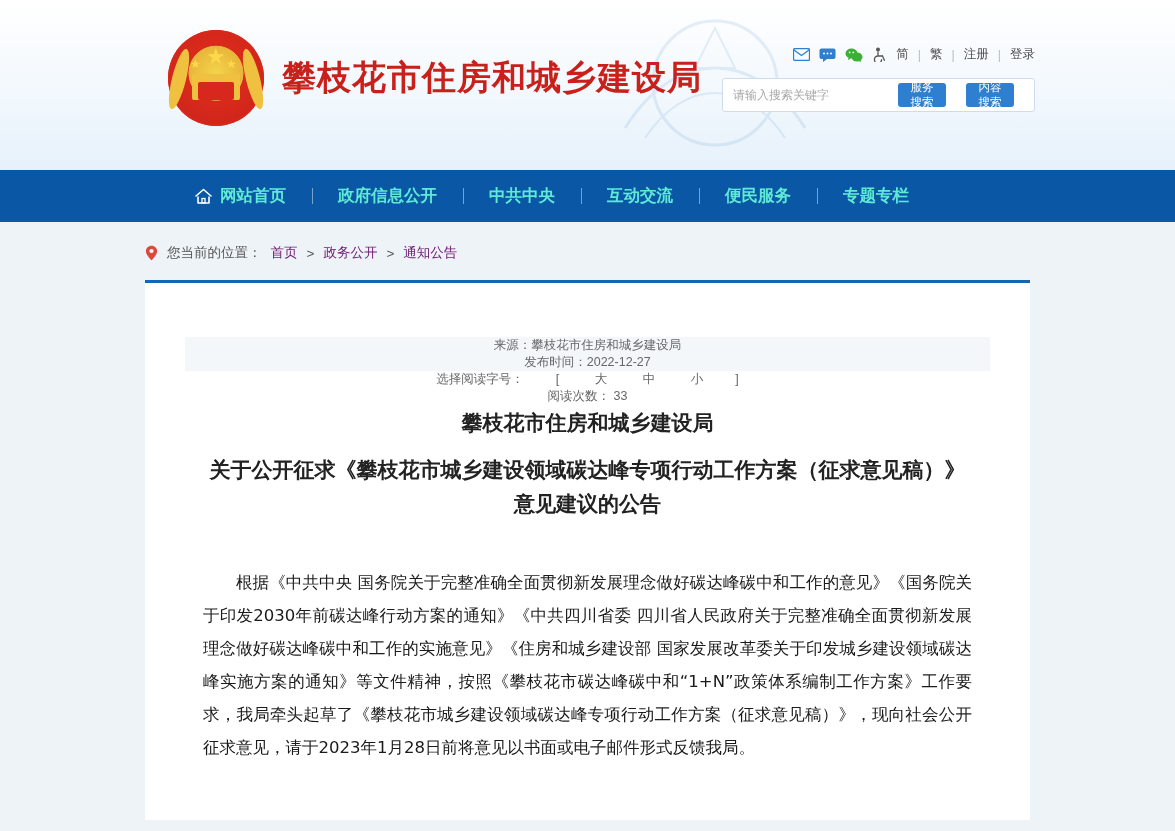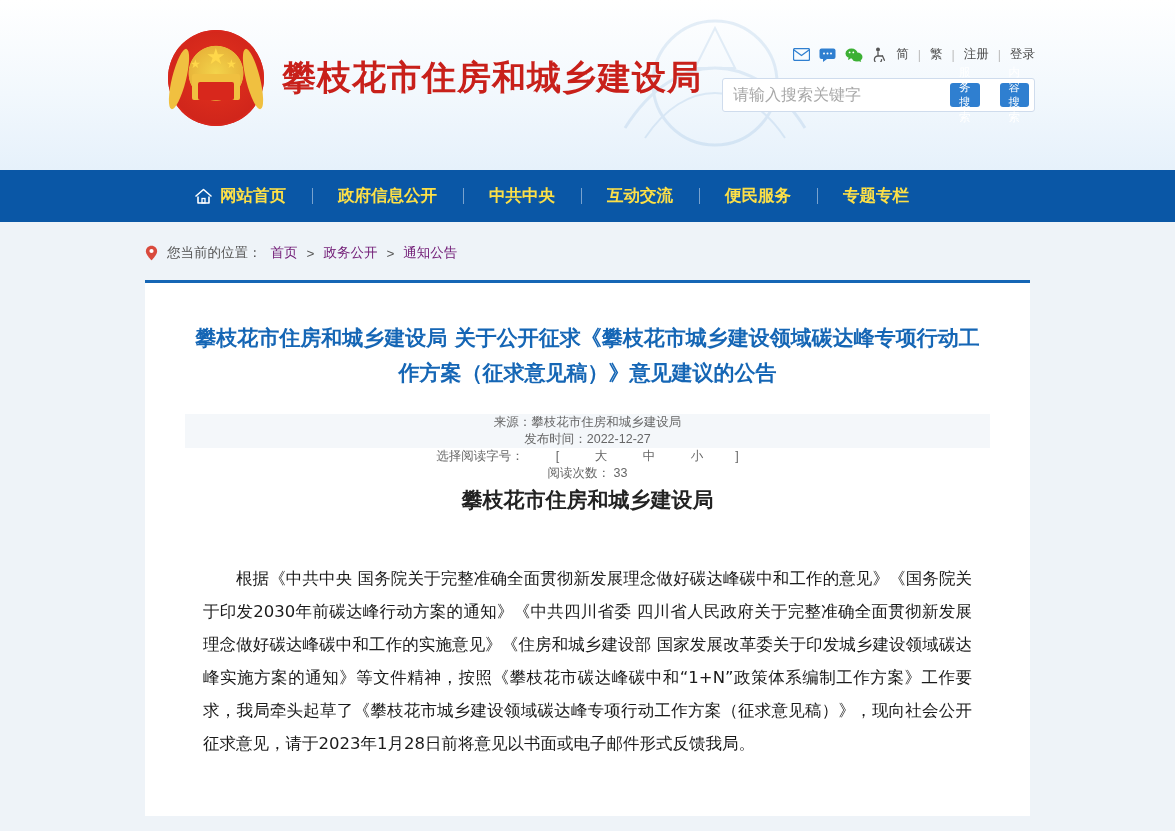--- a/index.html
+++ b/index.html
@@ -130,21 +130,21 @@
     display: flex;
     align-items: center;
     box-sizing: border-box;
   }
   .search-box input {
     flex: 1;
     border: none;
     outline: none;
     height: 30px;
     padding: 15px 10px;
-    font-size: 16px;
+    font-size: 12px;
     color: #333;
     background: transparent;
     font-family: "Liberation Sans", sans-serif;
   }
   .search-box input::placeholder { color: #a8a8a8; }
   .search-btn {
     height: 24px;
     margin-right: 20px;
     padding: 6px 9px;
     border: none;
@@ -162,21 +162,21 @@
   
   .nav {
     height: 52px;
     background: #0a57a6;
     display: flex;
     align-items: center;
     padding-left: 168px;
     box-sizing: border-box;
   }
   .nav-item {
-    color: #fde047;
+    color: #5eead4;
     font-size: 16.5px;
     font-weight: bold;
     padding: 0 26px;
     position: relative;
     display: flex;
     align-items: center;
     gap: 7px;
     text-decoration: none;
     white-space: nowrap;
   }
@@ -387,21 +387,20 @@
     </span>
     <span>您当前的位置：</span>
     <a href="#">首页</a>
     <span>&gt;</span>
     <a href="#">政务公开</a>
     <span>&gt;</span>
     <a href="#">通知公告</a>
   </div>
 
   <div class="doc-card">
-    <h1 class="doc-head-title">攀枝花市住房和城乡建设局 关于公开征求《攀枝花市城乡建设领域碳达峰专项行动工作方案（征求意见稿）》意见建议的公告</h1>
 
     <div class="meta-bar">
       <span>
         <span>来源：</span><span>攀枝花市住房和城乡建设局</span>
       </span>
       <span>
         <span>发布时间：</span><span>2022-12-27</span>
       </span>
       <span class="fs-group">
         <span>选择阅读字号：</span><span>[</span>
@@ -410,16 +409,17 @@
         <span>小</span><span>]</span>
       </span>
       <span>
         <span>阅读次数：</span>
         <span>33</span>
       </span>
     </div>
 
     <div class="doc-body">
       <div class="doc-title-main">攀枝花市住房和城乡建设局</div>
+      <div class="doc-title-sub">关于公开征求《攀枝花市城乡建设领域碳达峰专项行动工作方案（征求意见稿）》意见建议的公告</div>
       <p class="doc-para">根据《中共中央 国务院关于完整准确全面贯彻新发展理念做好碳达峰碳中和工作的意见》《国务院关于印发2030年前碳达峰行动方案的通知》《中共四川省委 四川省人民政府关于完整准确全面贯彻新发展理念做好碳达峰碳中和工作的实施意见》《住房和城乡建设部 国家发展改革委关于印发城乡建设领域碳达峰实施方案的通知》等文件精神，按照《攀枝花市碳达峰碳中和“1+N”政策体系编制工作方案》工作要求，我局牵头起草了《攀枝花市城乡建设领域碳达峰专项行动工作方案（征求意见稿）》，现向社会公开征求意见，请于2023年1月28日前将意见以书面或电子邮件形式反馈我局。</p>
     </div>
   </div>
 </div>
 
 </body></html>

